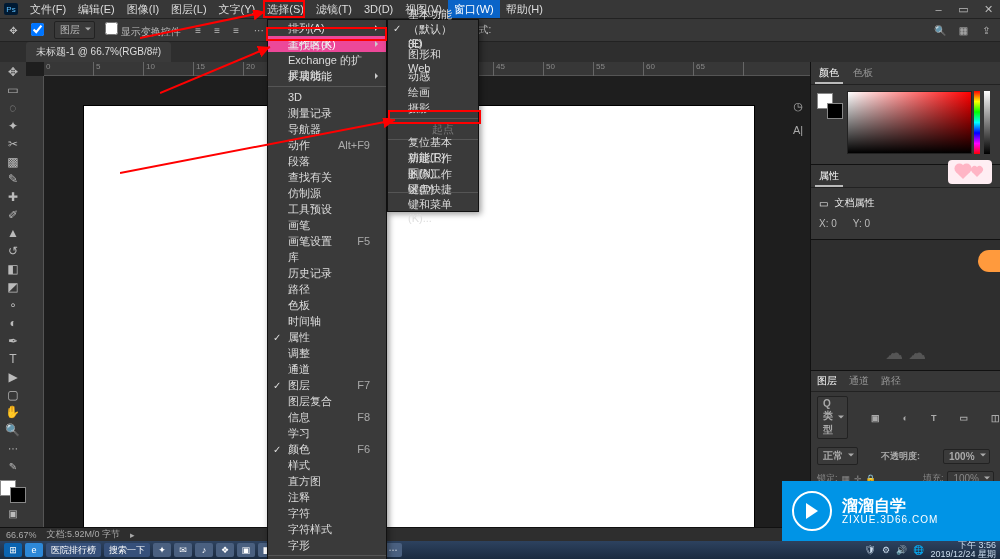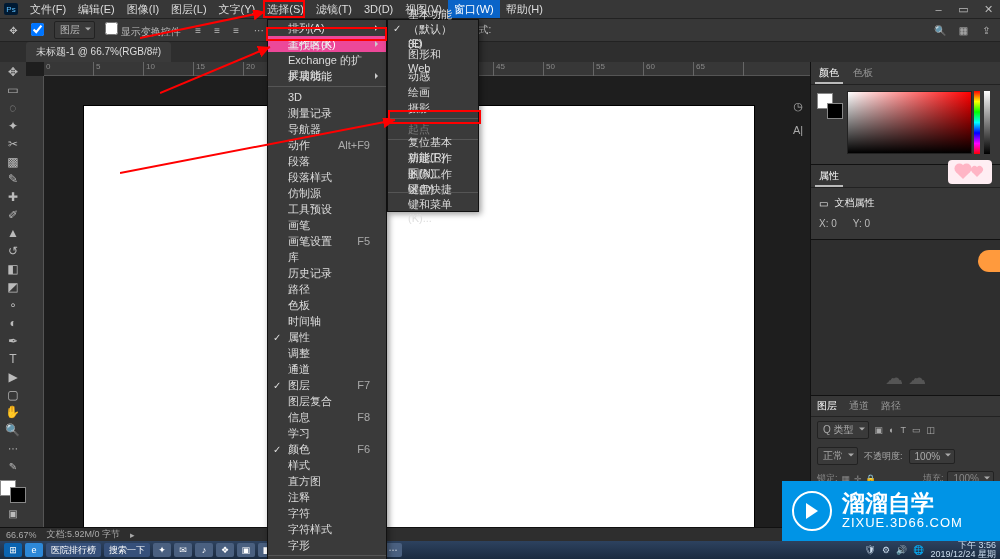--- a/index.html
+++ b/index.html
@@ -44,21 +44,21 @@
   .prop-panel { padding:4px 8px 8px; border-bottom:1px solid #111; font-size:10px; color:#bbb;}
   .prop-title { color:#eee; padding:4px 0 6px; display:flex; align-items:center; gap:6px;}
   .prop-row { display:flex; gap:16px; padding:2px 0; }
   .panel-spacer { flex:1; background:#2e2e2e; border-bottom:1px solid #111; position:relative;}
   .float-icons { position:absolute; right:188px; top:35px; width:24px; display:flex; flex-direction:column; gap:6px; }
   .float-icons div { width:20px; height:18px; display:flex; align-items:center; justify-content:center; color:#aaa;}
   .layers-panel { background:#373737;}
   .layers-tabs { display:flex; font-size:10px; border-bottom:1px solid #222;}
   .layers-tabs span { padding:3px 6px; color:#999;}
   .layers-tabs span.active { color:#fff;}
-  .layers-opts { display:flex; align-items:center; gap:6px; padding:4px 6px; font-size:9px; color:#aaa;}
+  .layers-opts { display:flex; align-items:center; gap:23px; padding:4px 6px; font-size:9px; color:#aaa;font-weight:bold;}
   .layers-locks { display:flex; align-items:center; gap:4px; padding:2px 6px; color:#888; font-size:9px;justify-content:center;}
   .layer-row { display:flex; align-items:center; height:26px; background:#3f3f3f; padding:0 4px; gap:6px; margin:2px 0;}
   .layer-thumb { width:24px; height:20px; background:#fff; border:1px solid #888;}
   .layers-footer { display:flex; justify-content:flex-end; gap:6px; padding:4px 6px; border-top:1px solid #222; color:#888; font-size:10px;}
   
   .statusbar { position:absolute; bottom:18px; left:0; right:0; height:14px; background:#2e2e2e; color:#aaa; font-size:9px; display:flex; align-items:center; padding:0 6px; gap:10px; border-top:1px solid #111;}
   
   .menu { position:absolute; background:#3a3a3a; border:1px solid #111; box-shadow:2px 2px 6px rgba(0,0,0,.4); font-size:11px; color:#ddd; z-index:30; }
   .menu .mi { display:flex; align-items:center; justify-content:space-between; padding:2px 16px 2px 20px; height:16px; position:relative;}
   .menu .mi.hl { background:#ec4899; color:#fff;}
@@ -66,22 +66,22 @@
   .menu .mi.check::before { content:"✓"; position:absolute; left:5px; font-size:10px;}
   .menu .mi.sub::after { content:""; position:absolute; right:5px; top:50%; transform:translateY(-50%); border:3px solid transparent; border-left-color:#ccc;}
   
   .taskbar { position:absolute; bottom:0; left:0; right:0; height:18px; background:linear-gradient(#2d425f,#1b2b40); display:flex; align-items:center; padding:0 4px; gap:3px;}
   .tbicon { width:18px; height:14px; background:#4a6080; border-radius:2px; display:flex; align-items:center; justify-content:center; font-size:9px; color:#fff;}
   .tb-right { margin-left:auto; display:flex; align-items:center; gap:6px; color:#cde; font-size:9px;}
   
   .wm { position:absolute; right:0; bottom:18px; width:218px; height:60px; background:#0094e6; display:flex; align-items:center; padding:6px 10px; gap:10px; z-index:50;}
   .wm-icon { width:40px; height:40px; border:2px solid #fff; border-radius:50%; position:relative;}
   .wm-icon::before{content:"";position:absolute;left:12px;top:10px;border:8px solid transparent;border-left:12px solid #fff;}
-  .wm-text { color:#fff; font-size:23px; font-weight:bold; line-height:1;}
-  .wm-sub { color:#fff; font-size:13px; letter-spacing:1px;}
+  .wm-text { color:#fff; font-size:16px; font-weight:bold; line-height:1;}
+  .wm-sub { color:#fff; font-size:10px; letter-spacing:1px;}
   
   .arrow-red { position:absolute; z-index:45; pointer-events:none;}
   .pink-badge{ position:absolute; top:160px; right:8px; width:44px; height:24px; background:#ffeef3; border-radius:4px; z-index:50; display:flex; align-items:center; justify-content:center; gap:4px;}
   .heart{ width:10px;height:10px; background:#ffb5c5; transform:rotate(45deg); position:relative;}
   .heart::before,.heart::after{content:"";position:absolute;width:10px;height:10px;background:#ffb5c5;border-radius:50%;}
   .heart::before{top:-5px;left:0;} .heart::after{top:0;left:-5px;}
   .orange-circ{position:absolute; top:250px; right:0; width:22px;height:22px;background:#ff9a3d;border-radius:50% 0 0 50%;z-index:50;}
 </style>
 </head>
 <body>
@@ -298,21 +298,21 @@
       <span>导航器</span>
     </div>
     <div class="mi">
       <span>动作</span>
       <span style="color: rgb(170, 170, 170);">Alt+F9</span>
     </div>
     <div class="mi">
       <span>段落</span>
     </div>
     <div class="mi">
-      <span>段落样式</span>
+      <span>查找有关</span>
     </div>
     <div class="mi">
       <span>仿制源</span>
     </div>
     <div class="mi">
       <span>工具预设</span>
     </div>
     <div class="mi">
       <span>画笔</span>
     </div>
@@ -386,21 +386,21 @@
     </div>
   </div>
 <div class="menu" id="submenu" style="top:19px;left:387px;width:92px">
     <div class="mi check">基本功能（默认）(E)</div>
     <div class="mi">3D</div>
     <div class="mi">图形和 Web</div>
     <div class="mi">动感</div>
     <div class="mi">绘画</div>
     <div class="mi">摄影</div>
     <div class="mi sep"></div>
-    <div class="mi" style="color: rgb(119, 119, 119);">起点</div>
+    <div class="mi" style="color: rgb(119, 119, 119); margin-left: 24px;">起点</div>
     <div class="mi sep"></div>
     <div class="mi">复位基本功能(R)</div>
     <div class="mi">新建工作区(N)...</div>
     <div class="mi">删除工作区(D)...</div>
     <div class="mi sep"></div>
     <div class="mi">键盘快捷键和菜单(K)...</div>
   </div>
 
 <div class="highlight-red-box" style="top:0;left:263px;width:42px;height:18px"></div>
 <div class="highlight-red-box" style="top:27px;left:266px;width:121px;height:14px"></div>

